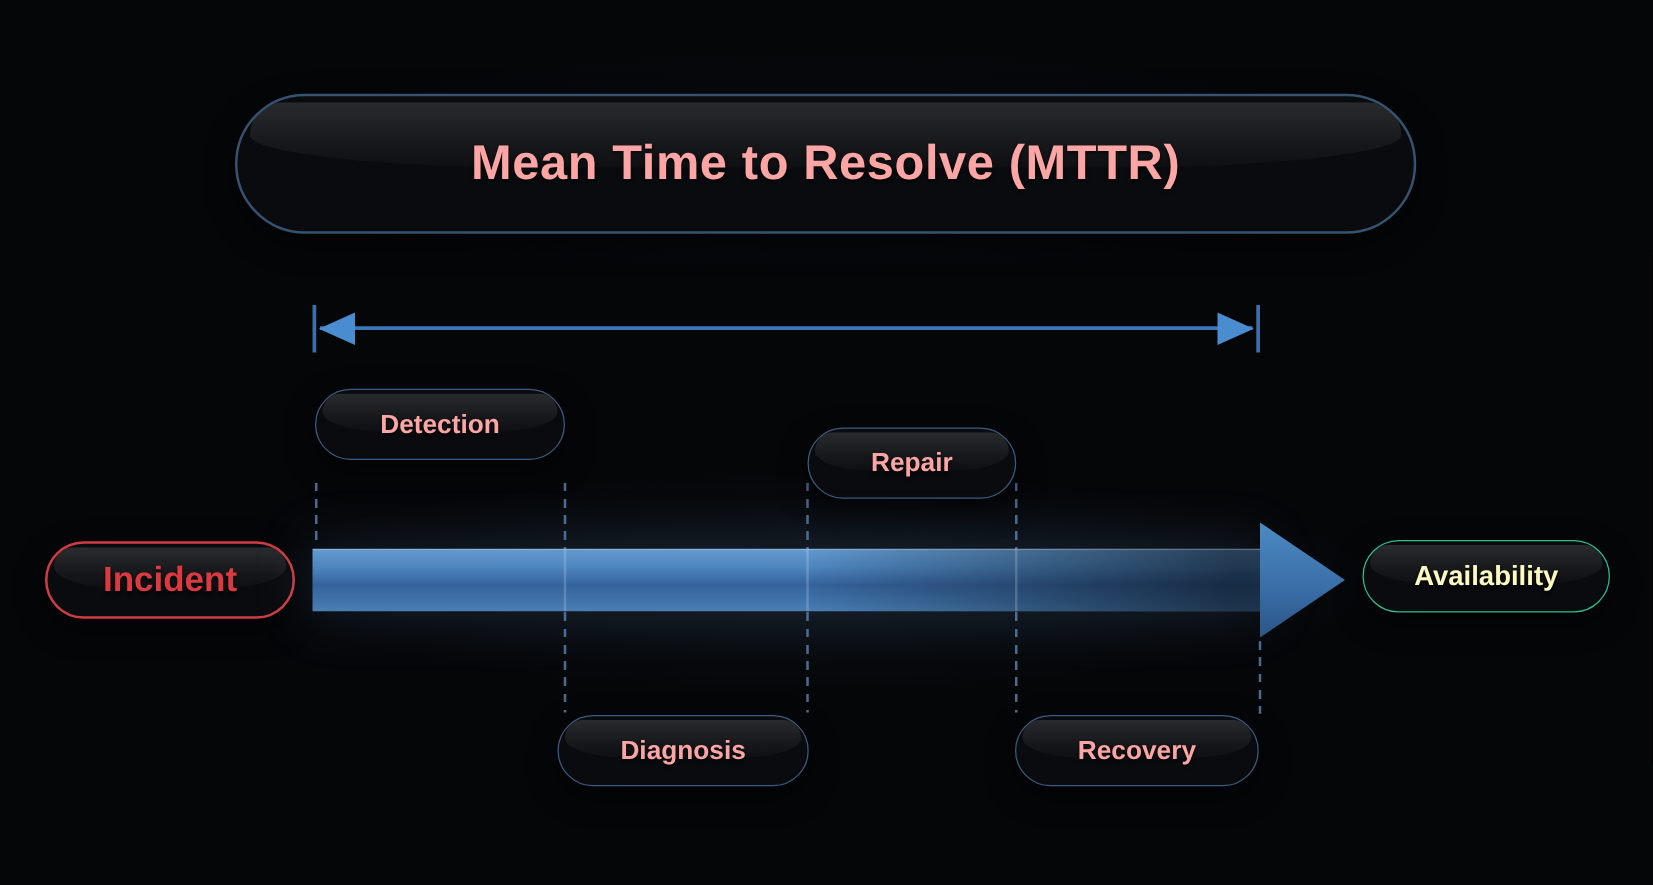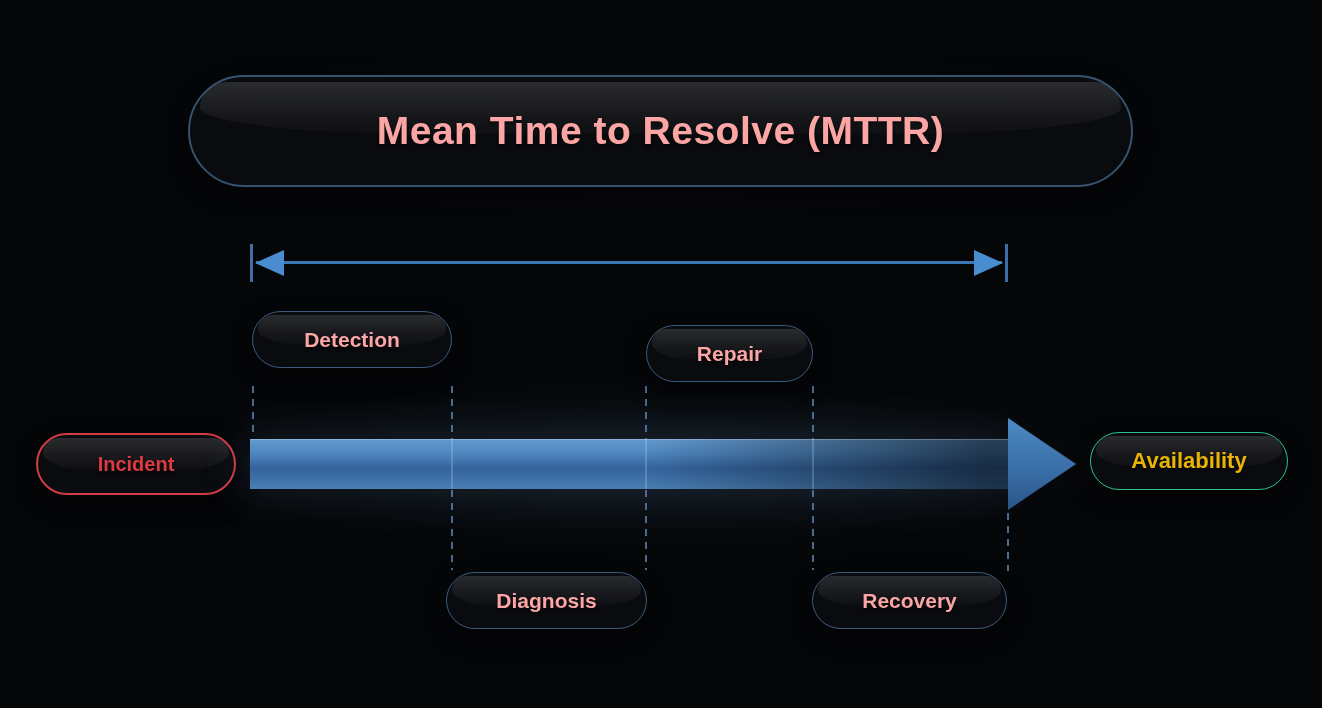--- a/index.html
+++ b/index.html
@@ -67,35 +67,35 @@
   }
   .title-pill::before {
     left: 10px; right: 10px; top: 5px; height: 48%;
     border-radius: 52px 52px 50% 50% / 52px 52px 100% 100%;
   }
   .title-pill .label { font-size: 39px; letter-spacing: 0.5px; }
 
   .stage-pill { height: 57px; }
   .stage-pill .label { font-size: 21px; }
   .pill-detection { left: 252px; top: 311px; width: 200px; }
-  .pill-repair    { left: 646px; top: 325px; width: 167px; }
+  .pill-repair    { left: 646px; top: 342px; width: 167px; }
   .pill-diagnosis { left: 446px; top: 572px; width: 201px; }
   .pill-recovery  { left: 812px; top: 572px; width: 195px; }
 
   .incident-pill {
     left: 36px; top: 433px; width: 200px; height: 62px;
     border: 2px solid #cf3c44;
   }
-  .incident-pill .label { font-size: 20px; color: #dc3a41; text-shadow: 0 2px 3px rgba(0,0,0,0.7); }
+  .incident-pill .label { font-size: 28px; color: #dc3a41; text-shadow: 0 2px 3px rgba(0,0,0,0.7); }
 
   .availability-pill {
     left: 1090px; top: 432px; width: 198px; height: 58px;
     border: 1.5px solid #2fbf8b;
   }
-  .availability-pill .label { font-size: 22px; color: #eab308; text-shadow: 0 2px 3px rgba(0,0,0,0.7); }
+  .availability-pill .label { font-size: 22px; color: #fef9c3; text-shadow: 0 2px 3px rgba(0,0,0,0.7); }
 
   
   .range-arrow {
     position: absolute;
     left: 250px; top: 244px;
     width: 758px; height: 38px;
   }
   .range-cap {
     position: absolute; top: 0;
     width: 3px; height: 38px;

